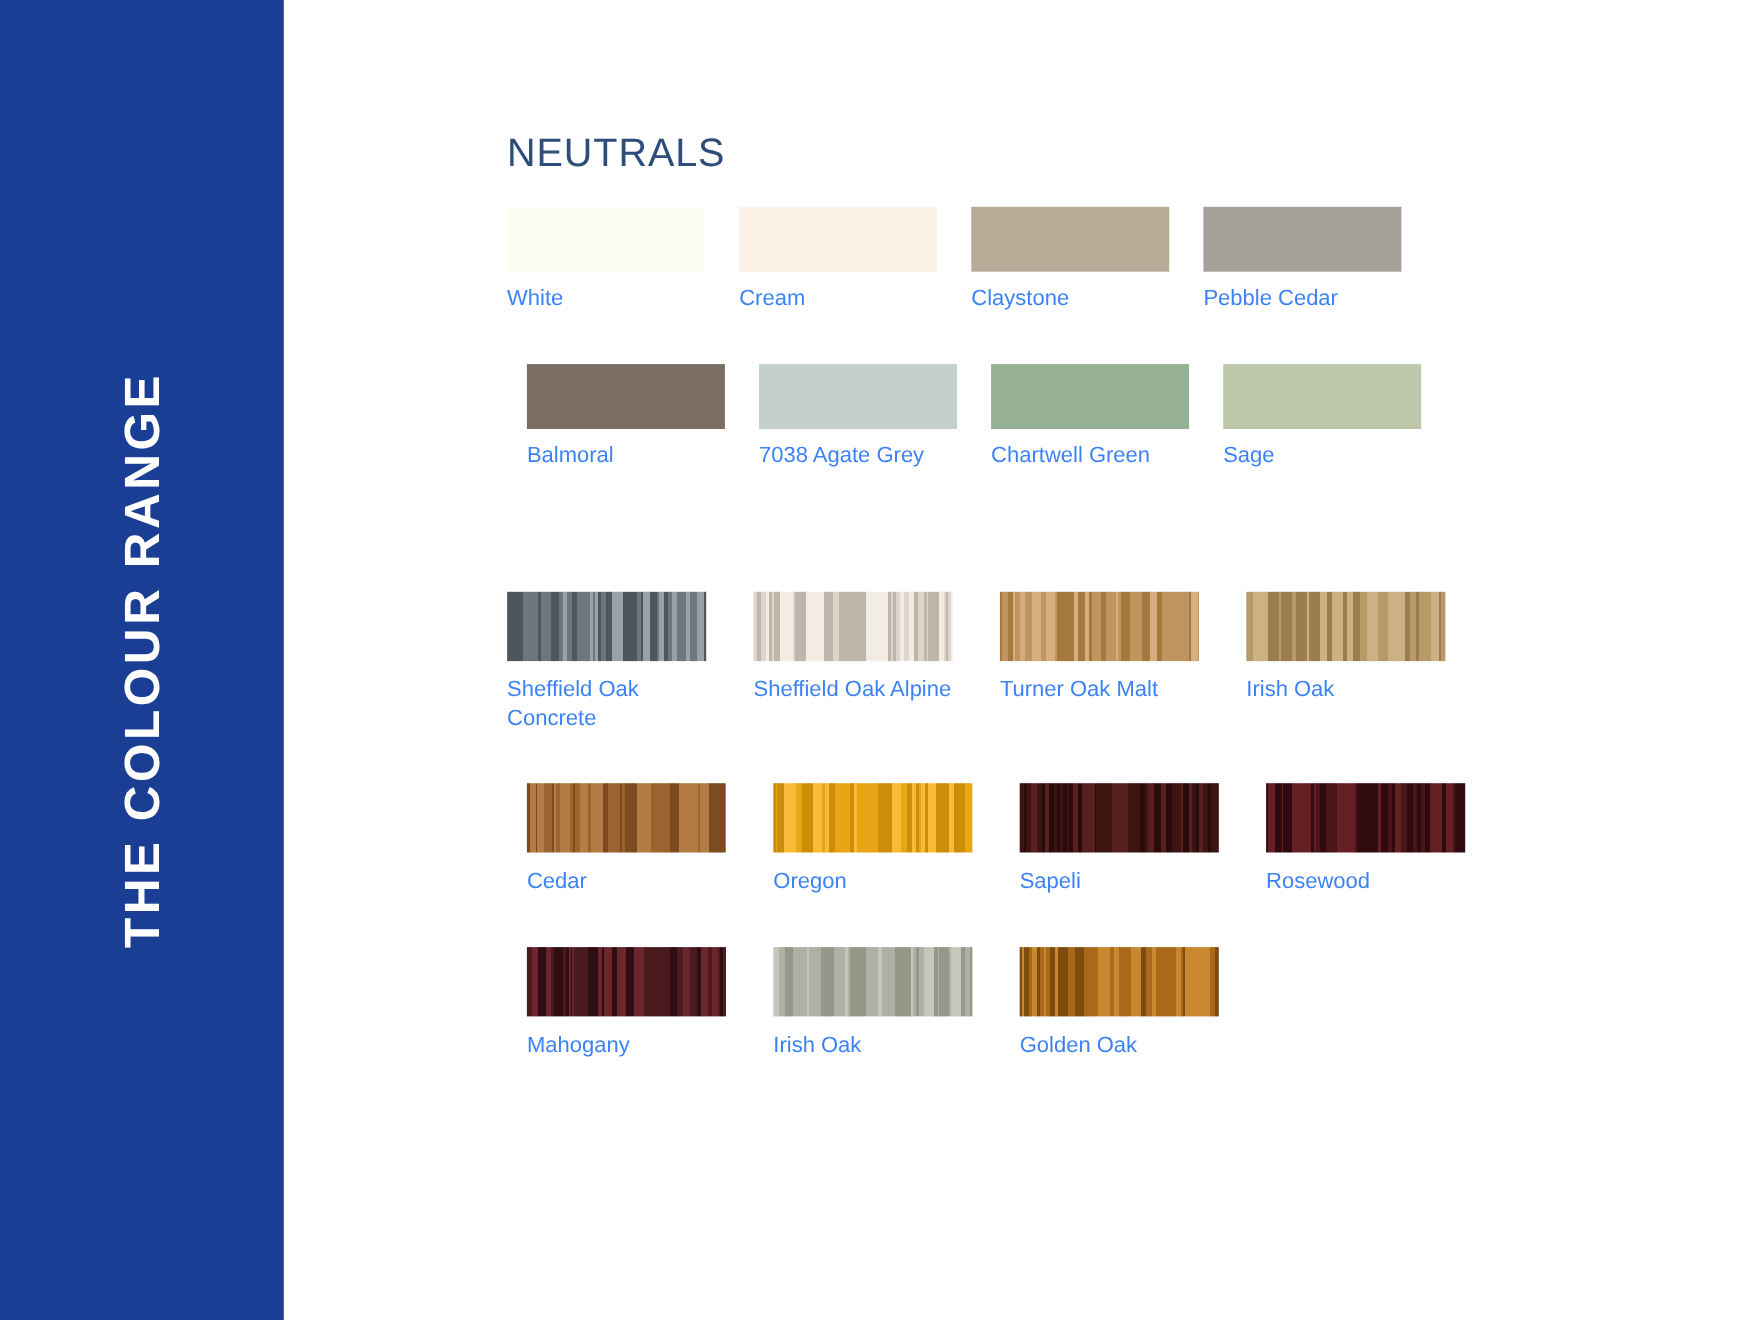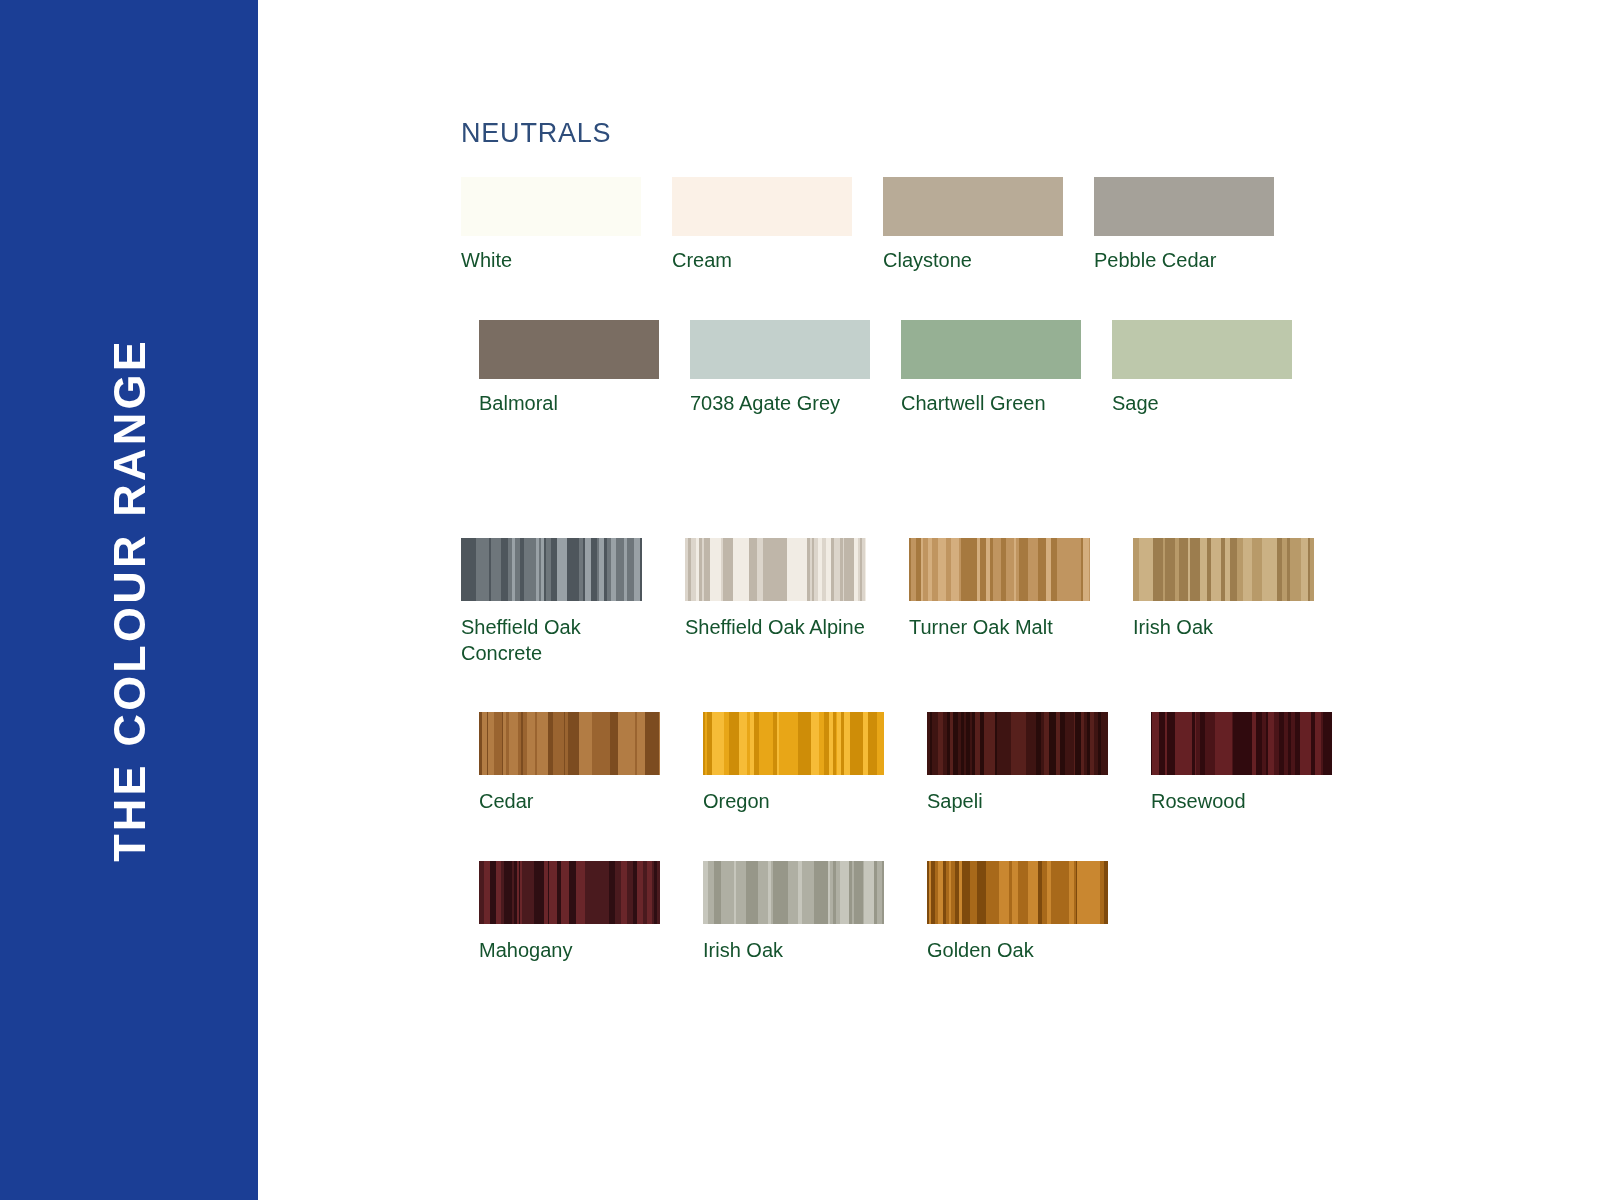--- a/index.html
+++ b/index.html
@@ -50,21 +50,21 @@
   }
 
   .section {
     position: absolute;
     left: 203px;
   }
   #section-neutrals  { top: 118px; }
   #section-woodgrains{ top: 538px; }
 
   .section-heading {
-    font-size: 27px;
+    font-size: 36px;
     font-weight: normal;
     letter-spacing: 0.8px;
     margin: 0 0 28px 0;
     font-family: "Liberation Sans", sans-serif;
   }
   #heading-neutrals   { color: #2E4D7B; }
   #heading-woodgrains { color: #72A050; }
 
   .swatch-row {
     display: flex;
@@ -84,21 +84,21 @@
   .swatch {
     height: 59px;
     width: 180px;
     border: 0;
   }
   .swatch.wg { height: 63px; width: 181px; }
 
   .swatch-label {
     margin-top: 12px;
     font-size: 20px;
-    color: #14532d;
+    color: #3b82f6;
     line-height: 1.28;
     max-width: 190px;
     font-family: "Liberation Sans", sans-serif;
   }
   .swatch-label.wg { margin-top: 14px; }
 </style>
 </head>
 <body>
 
 <div id="sidebar" style="background: rgb(27, 62, 149);">

